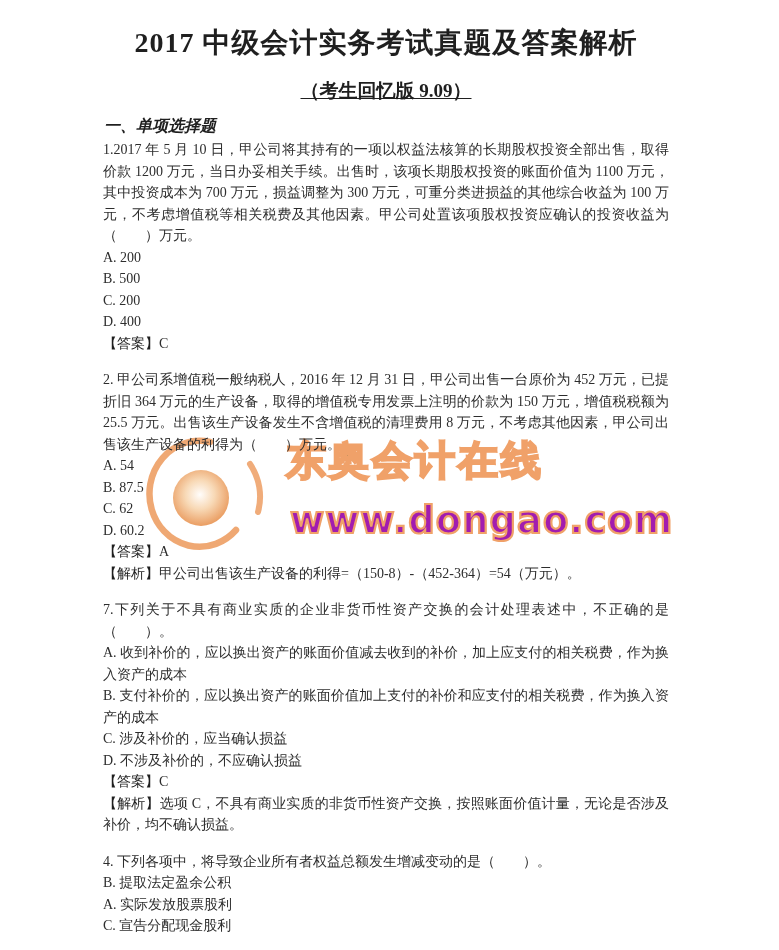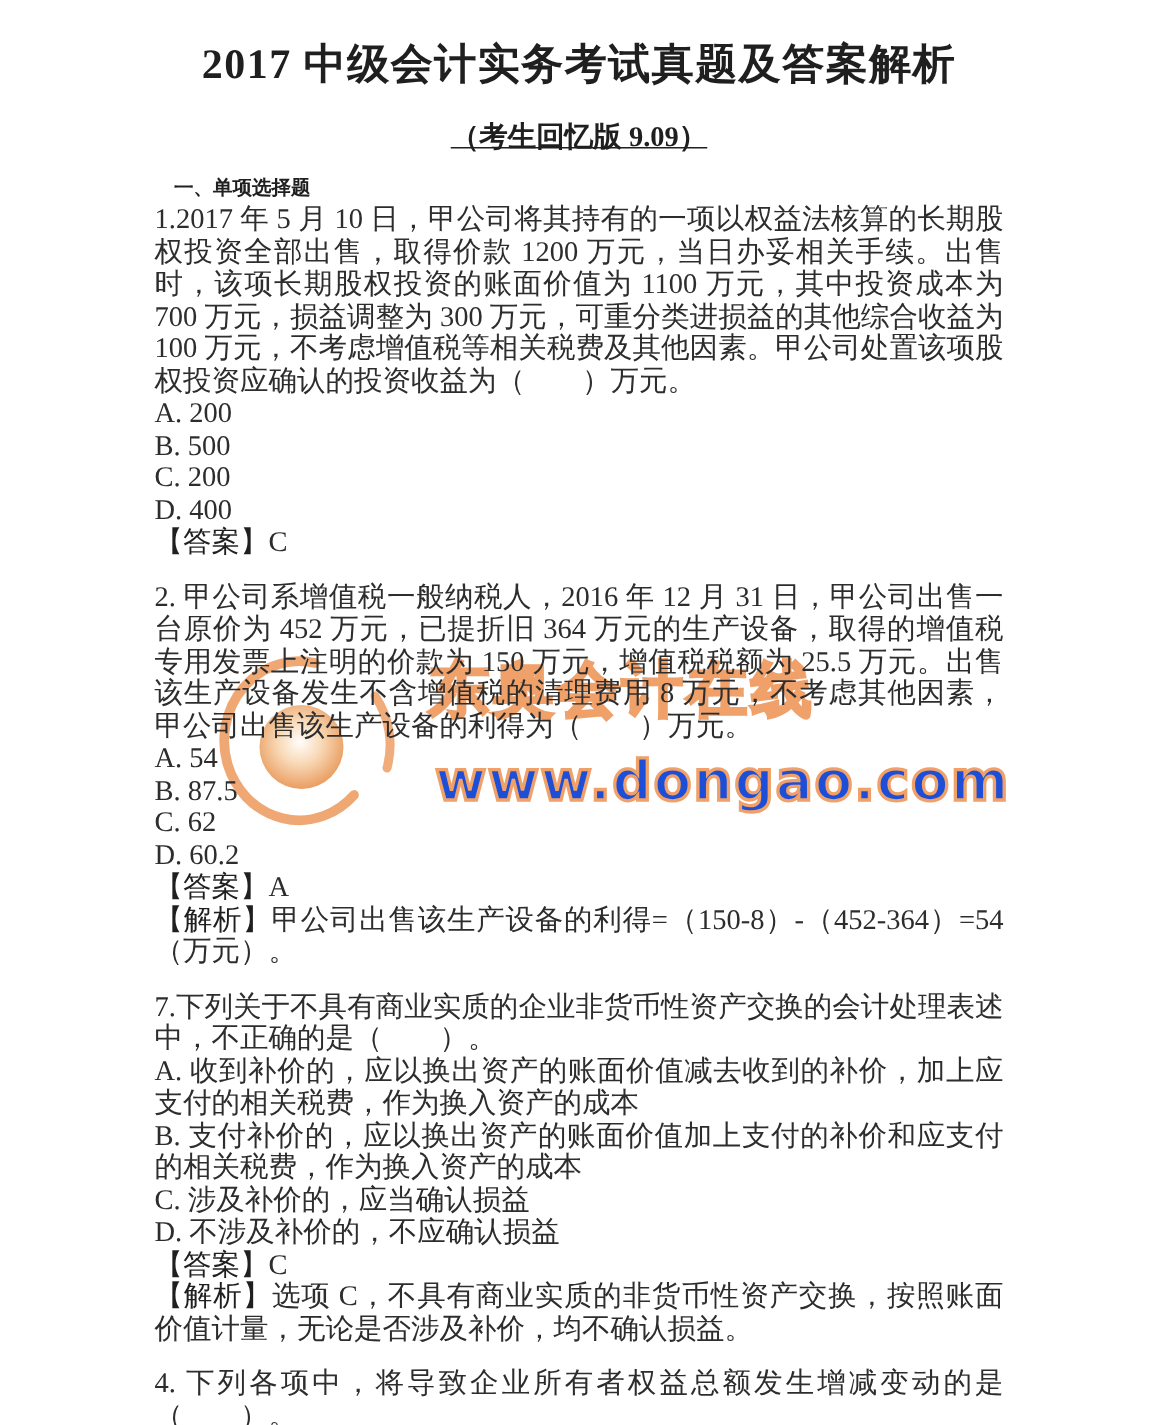--- a/index.html
+++ b/index.html
@@ -45,21 +45,21 @@
   }
   .wm-url {
     position: absolute;
     left: 290px;
     top: 501px;
     font-family: "DejaVu Sans", "Liberation Sans", sans-serif;
     font-weight: bold;
     font-size: 37px;
     line-height: 1.1;
     letter-spacing: 1px;
-    color: #1d4ed8;
+    color: #a21caf;
     -webkit-text-stroke: 2.2px #f0a169;
     white-space: nowrap;
   }
 
   
   .content {
     position: absolute;
     left: 103px;
     top: 24px;
     width: 566px;
@@ -75,30 +75,31 @@
   }
   .doc-subtitle {
     font-size: 19px;
     font-weight: bold;
     text-align: center;
     color: #1f1f1f;
     margin: 0 0 12px 0;
     text-decoration: underline;
   }
   .section-heading {
-    font-size: 13px;
+    font-size: 16px;
     font-weight: bold;
     color: #1f1f1f;
-    margin: 0 0 2px 13px;
+    margin: 0 0 2px 1px;
+    font-style: italic;
   }
   .question {
     margin: 0 0 15px 0;
   }
   .stem, .option, .line {
-    font-size: 19px;
+    font-size: 14px;
     line-height: 21.5px;
     margin: 0;
     text-align: justify;
   }
   .answer-label, .analysis-label {
     font-weight: normal;
     color: #1f1f1f;
   }
 </style>
 </head>

